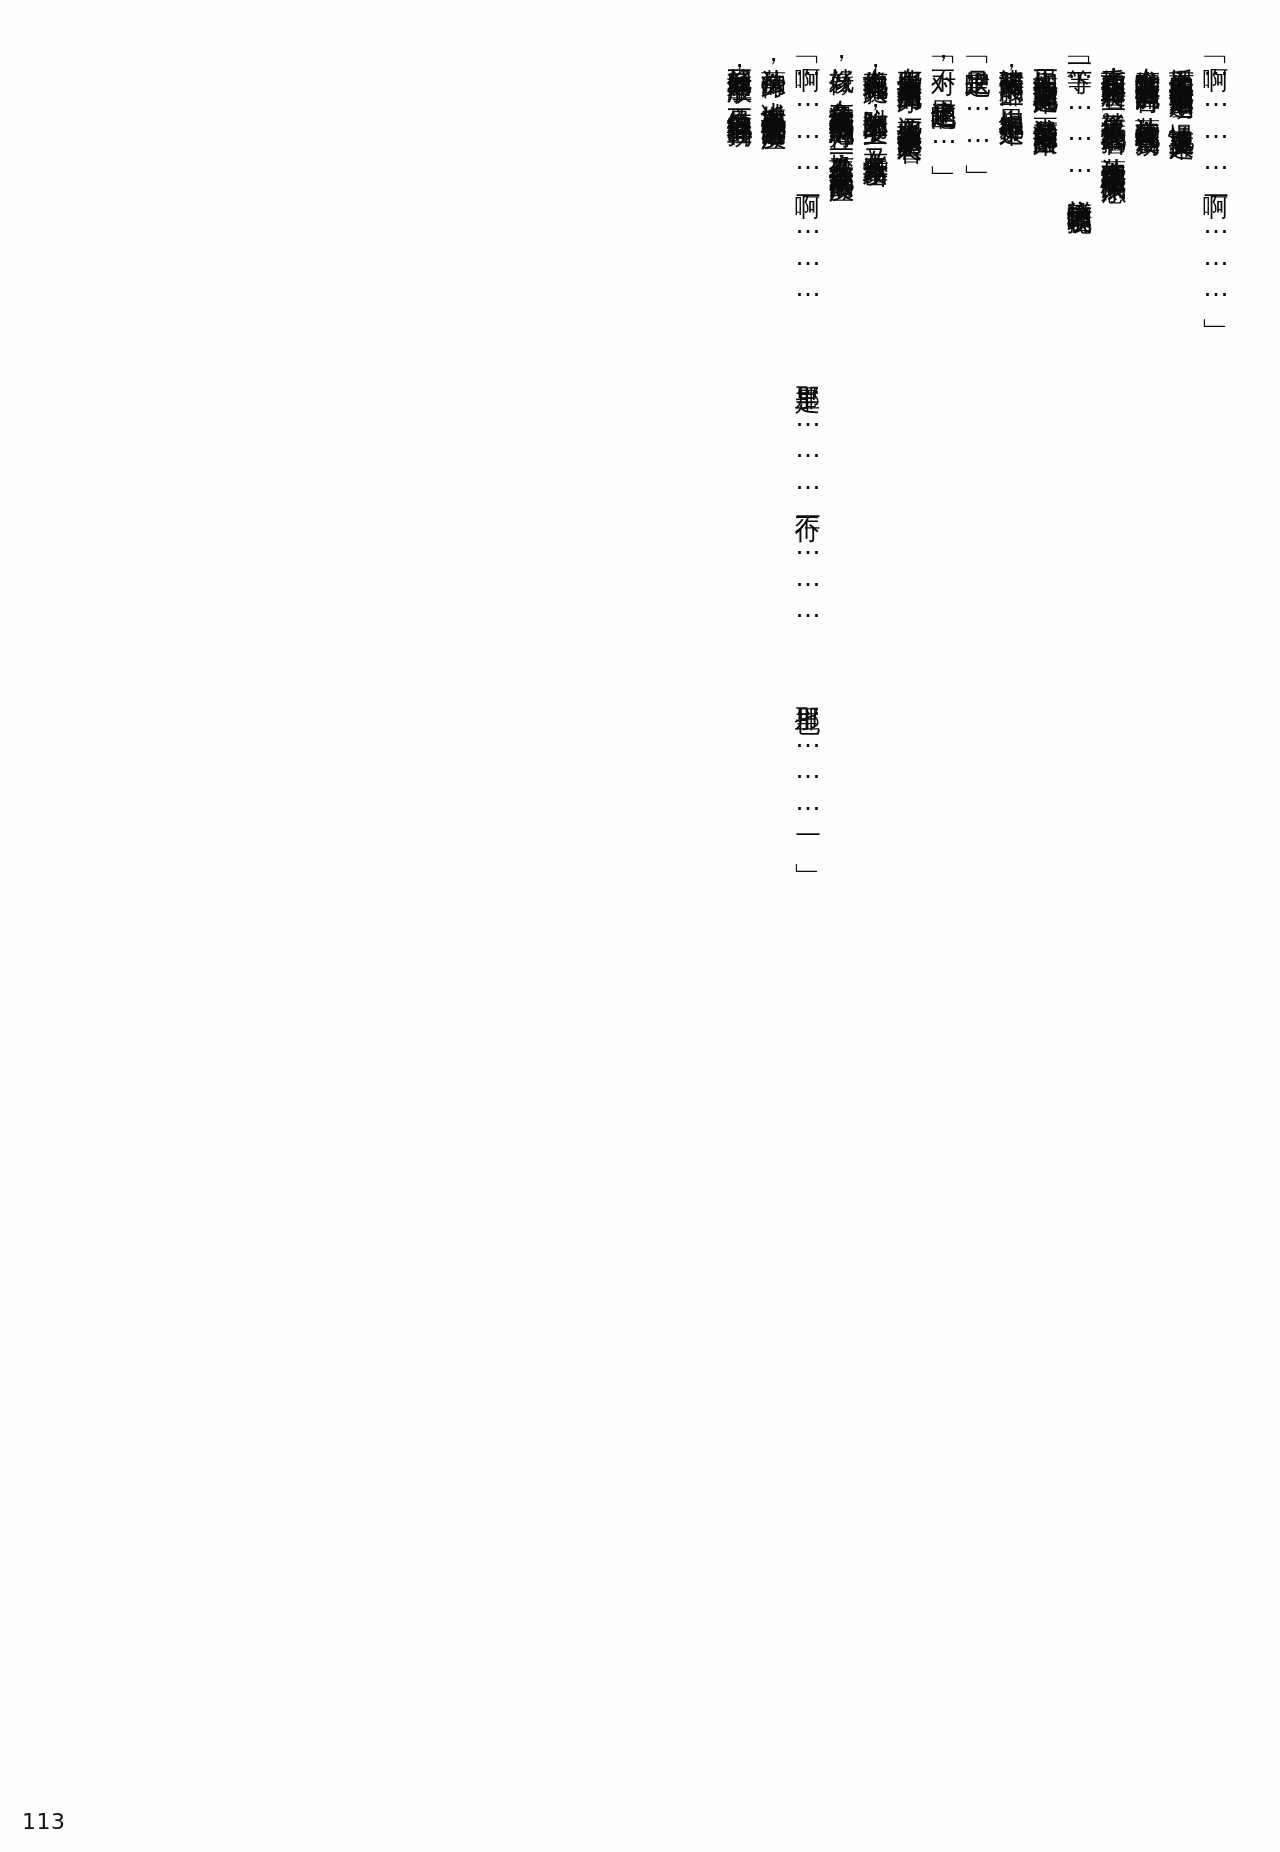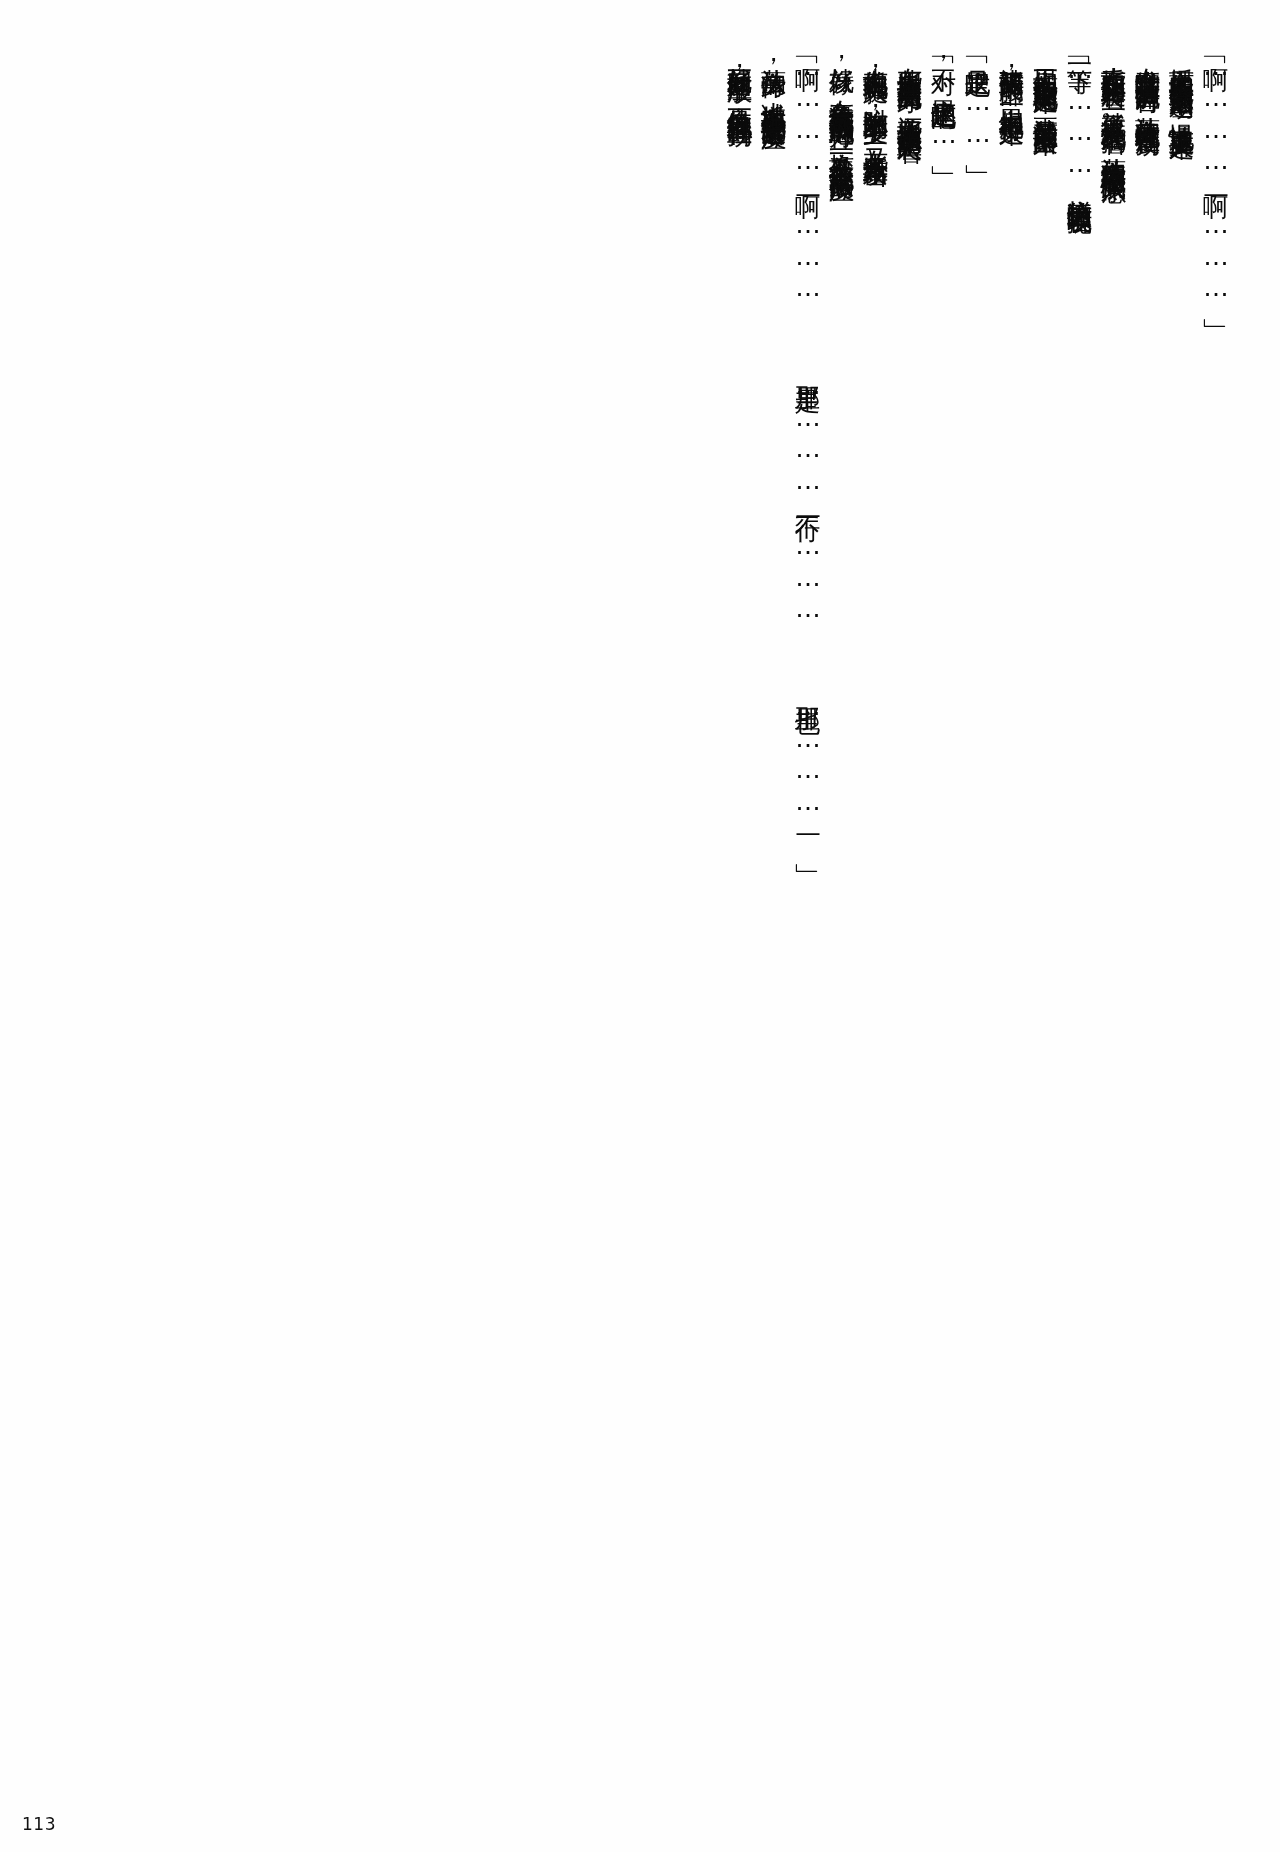--- a/index.html
+++ b/index.html
@@ -43,21 +43,21 @@
     white-space: pre;
     font-weight: 500;
     font-family: "DejaVu Sans", "Liberation Sans", sans-serif;
   }
 
   
   .page-number {
     position: absolute;
     left: 22px;
     bottom: 18px;
-    font-size: 17px;
+    font-size: 22px;
     color: #111;
     font-family: "DejaVu Sans", "Liberation Sans", sans-serif;
     letter-spacing: 0.5px;
   }
 </style>
 </head>
 <body>
 
 <div class="page">
 

